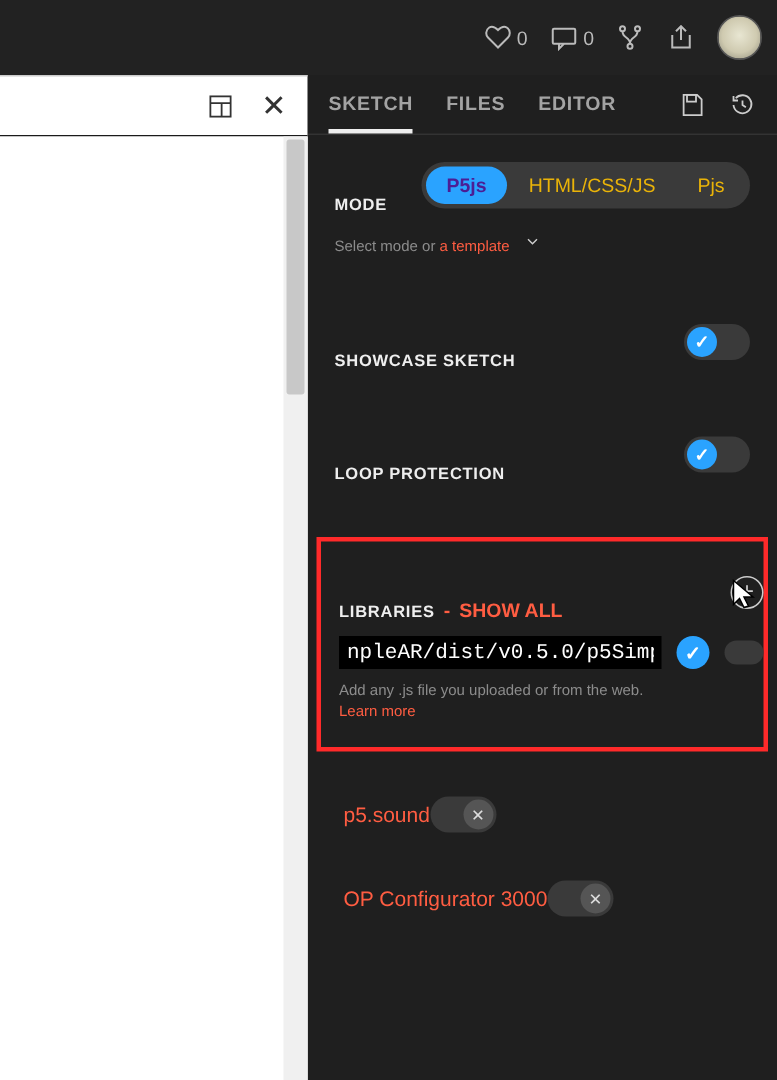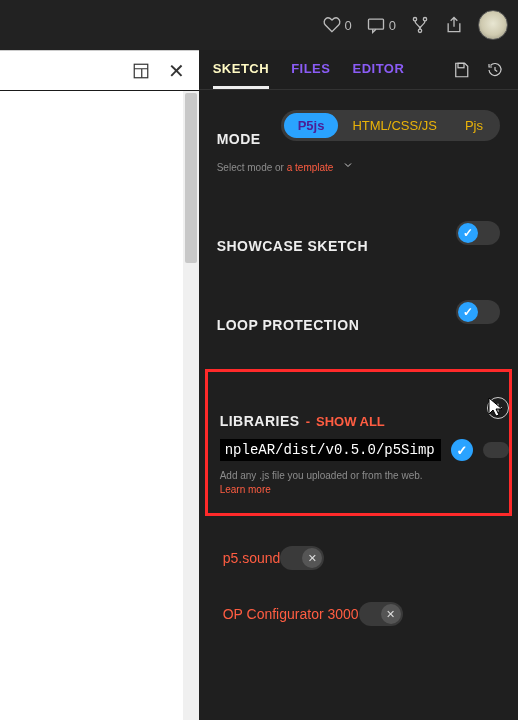--- a/index.html
+++ b/index.html
@@ -46,33 +46,33 @@
     font-family: "Segoe UI", Arial, sans-serif;
   }
 
   
   .tabs-row {
     height: 40px; display: flex; align-items: center; padding: 0 14px;
     border-bottom: 1px solid #333; gap: 20px;
   }
   .tabs { display: flex; gap: 22px; flex: 1; }
   .tab {
-    font-size: 13px; font-weight: 700; letter-spacing: 0.5px; color: #8b5cf6;
+    font-size: 13px; font-weight: 700; letter-spacing: 0.5px; color: #a3a3a3;
     cursor: pointer; padding-bottom: 10px; margin-bottom: -11px;
     text-transform: uppercase; font-family: Arial, sans-serif;
   }
-  .tab.active { color: #fef9c3; border-bottom: 3px solid #eee; }
+  .tab.active { color: #a3a3a3; border-bottom: 3px solid #eee; }
   .tabs-right { display: flex; gap: 16px; align-items: center; }
   .tabs-right svg { stroke: #ccc; fill: none; }
 
   .panel-body { flex:1; overflow-y:auto; padding: 14px 18px 0 18px; }
 
   .section { margin-bottom: 36px; }
   .section-title {
-    font-size: 14px; font-weight: 800; letter-spacing: 0.5px; color: #eee;
+    font-size: 11px; font-weight: 800; letter-spacing: 0.5px; color: #eee;
     text-transform: uppercase; margin-bottom: 10px; font-family: Arial, sans-serif; margin-top: 27px;
   }
   .section-desc { font-size: 10px; color: #8c8c8c; line-height: 1.4; }
   .learn-more { color: #ff5d42; }
 
   
   .mode-row { display: flex; align-items: center; gap: 10px; margin-bottom: 12px; }
   .pill-group {
     background: #3a3a3a; border-radius: 20px; display: flex; align-items: center;
     padding: 3px; gap: 0;

